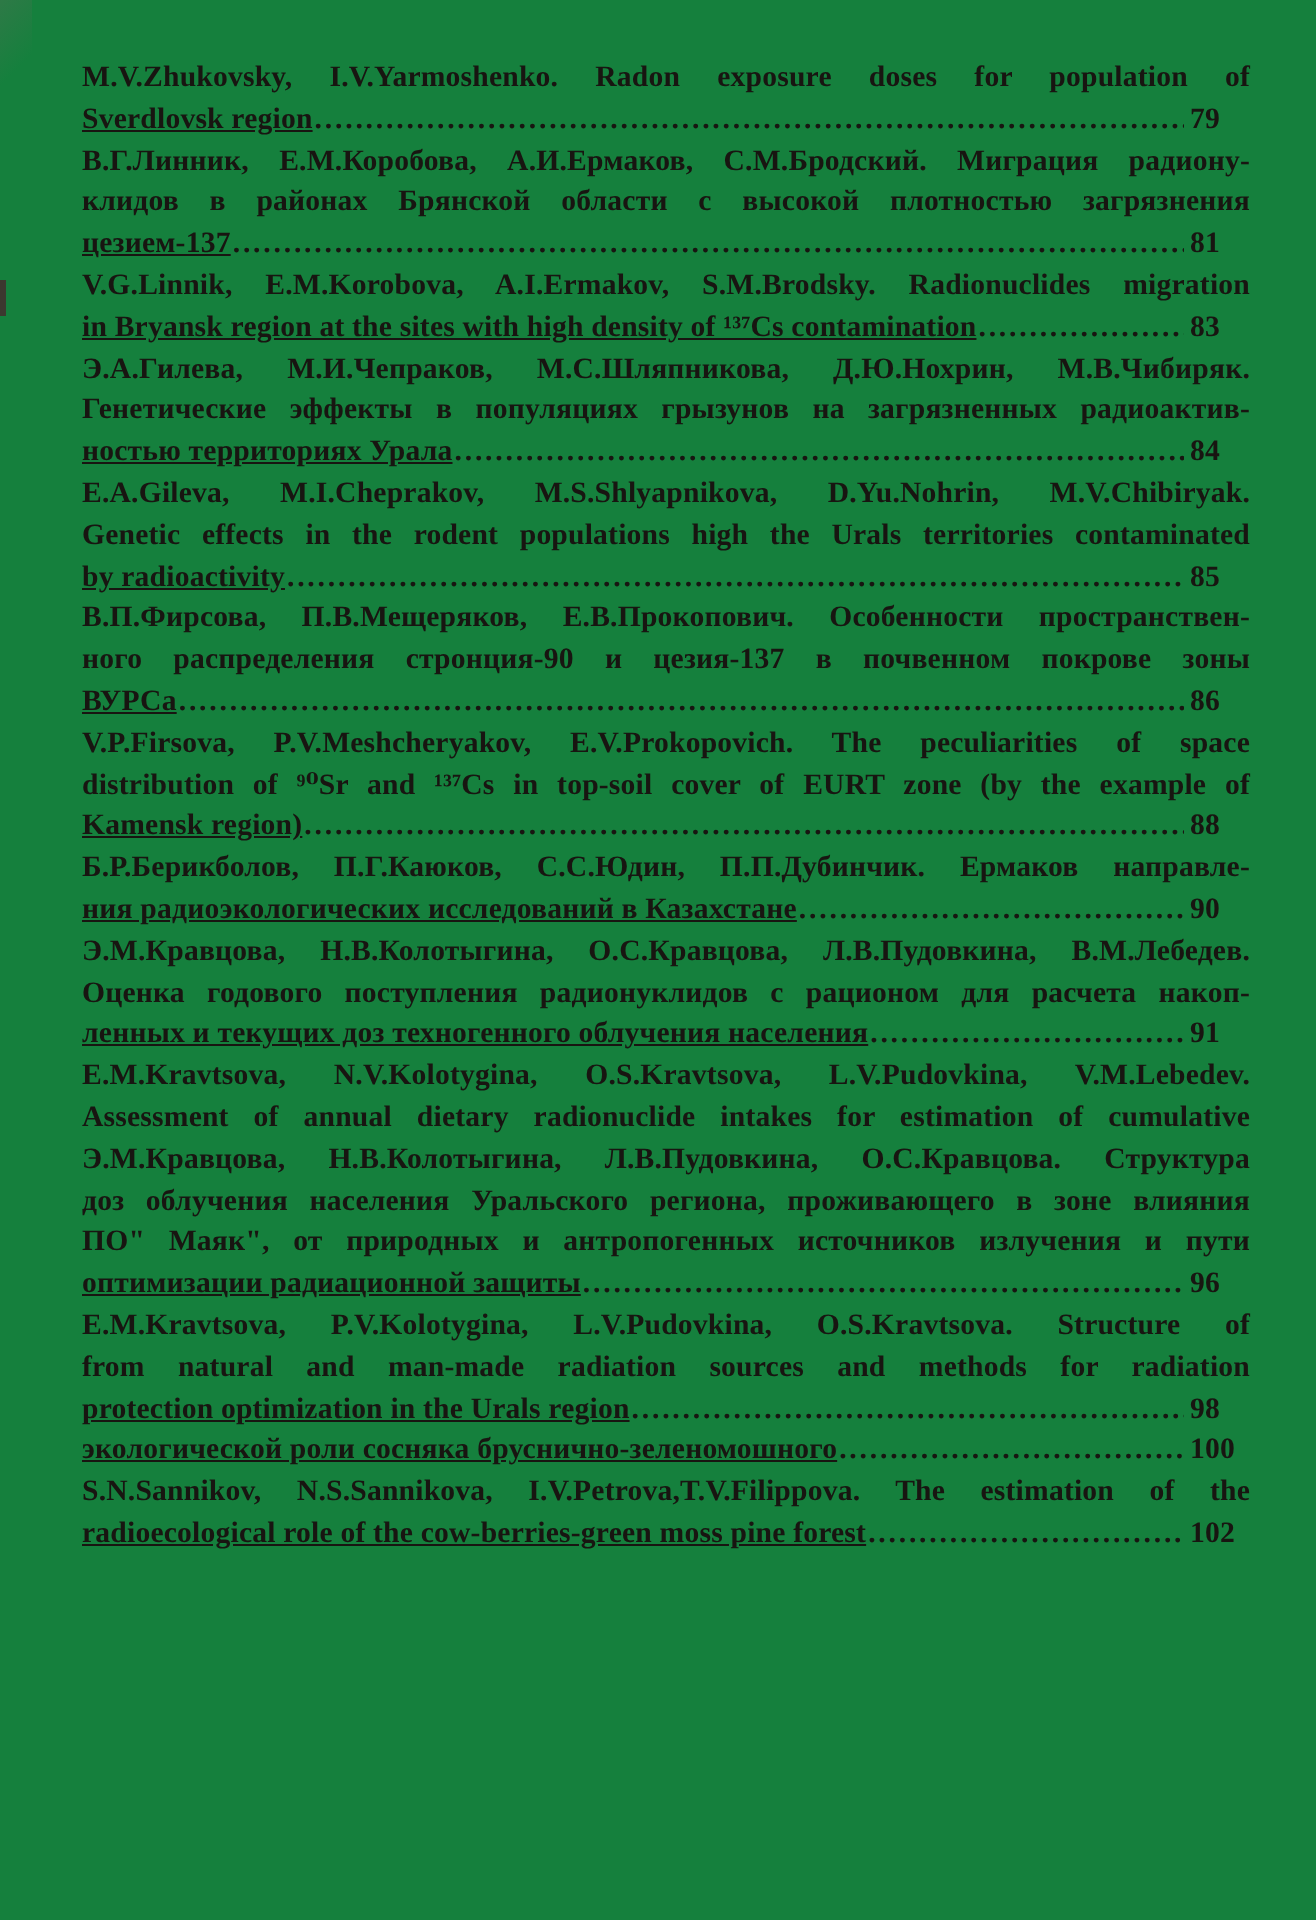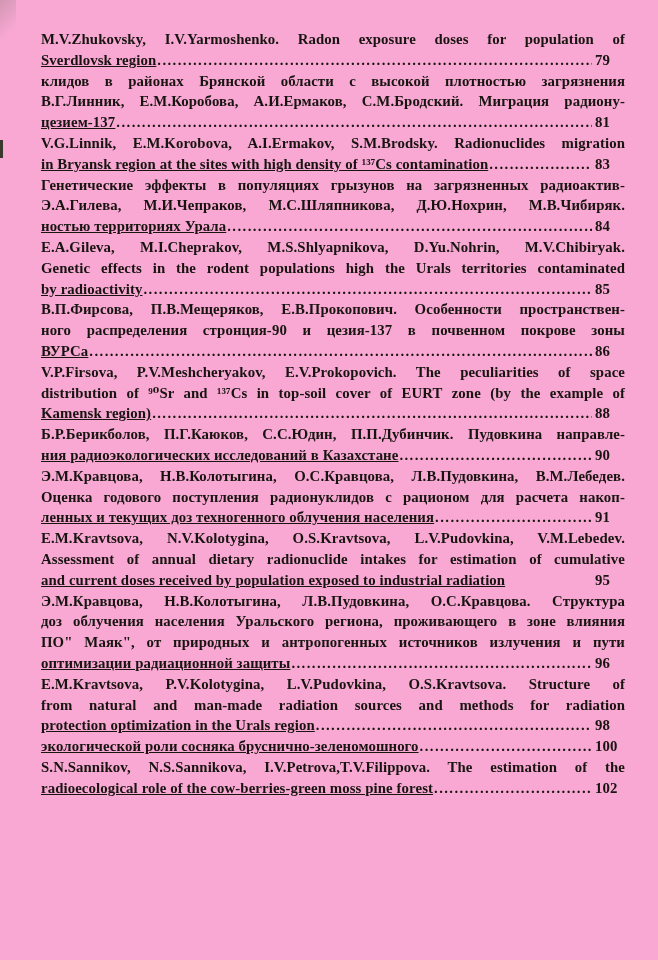--- a/index.html
+++ b/index.html
@@ -1,21 +1,21 @@
 <!DOCTYPE html>
 <html><head>
 <meta charset="utf-8">
 <style>
   html, body { margin: 0; padding: 0; background: #e8e6e1; }
   .page {
     position: relative;
     width: 658px;
     height: 960px;
     margin: 0 auto;
-    background: #f9a8d4;
+    background: #15803d;
     overflow: hidden;
     color: #181511;
     font-family: "Liberation Serif", "DejaVu Serif", serif;
   }
   .corner-smudge {
     position: absolute;
     left: 0; top: 0;
     width: 16px; height: 46px;
     background: linear-gradient(135deg, rgba(110,105,95,0.28), rgba(110,105,95,0) 70%);
     pointer-events: none;
@@ -69,39 +69,39 @@
   <main class="toc">
       <div class="entry">
         <div class="jline">M.V.Zhukovsky, I.V.Yarmoshenko. Radon exposure doses for population of</div>
         <div class="fline">
           <span class="ltext">Sverdlovsk region</span>
           <span class="leader">............................................................................................................................................................................................................................</span>
           <span class="pnum">79</span>
         </div>
       </div>
       <div class="entry">
+        <div class="jline">В.Г.Линник, Е.М.Коробова, А.И.Ермаков, С.М.Бродский. Миграция радиону-</div>
         <div class="jline">клидов в районах Брянской области с высокой плотностью загрязнения</div>
-        <div class="jline">В.Г.Линник, Е.М.Коробова, А.И.Ермаков, С.М.Бродский. Миграция радиону-</div>
         <div class="fline">
           <span class="ltext">цезием-137</span>
           <span class="leader">............................................................................................................................................................................................................................</span>
           <span class="pnum">81</span>
         </div>
       </div>
       <div class="entry">
         <div class="jline">V.G.Linnik, E.M.Korobova, A.I.Ermakov, S.M.Brodsky. Radionuclides migration</div>
         <div class="fline">
           <span class="ltext">in Bryansk region at the sites with high density of ¹³⁷Cs contamination</span>
           <span class="leader">............................................................................................................................................................................................................................</span>
           <span class="pnum">83</span>
         </div>
       </div>
       <div class="entry">
+        <div class="jline">Э.А.Гилева, М.И.Чепраков, М.С.Шляпникова, Д.Ю.Нохрин, М.В.Чибиряк.</div>
         <div class="jline">Генетические эффекты в популяциях грызунов на загрязненных радиоактив-</div>
-        <div class="jline">Э.А.Гилева, М.И.Чепраков, М.С.Шляпникова, Д.Ю.Нохрин, М.В.Чибиряк.</div>
         <div class="fline">
           <span class="ltext">ностью территориях Урала</span>
           <span class="leader">............................................................................................................................................................................................................................</span>
           <span class="pnum">84</span>
         </div>
       </div>
       <div class="entry">
         <div class="jline">E.A.Gileva, M.I.Cheprakov, M.S.Shlyapnikova, D.Yu.Nohrin, M.V.Chibiryak.</div>
         <div class="jline">Genetic effects in the rodent populations high the Urals territories contaminated</div>
         <div class="fline">
@@ -122,44 +122,39 @@
       <div class="entry">
         <div class="jline">V.P.Firsova, P.V.Meshcheryakov, E.V.Prokopovich. The peculiarities of space</div>
         <div class="jline">distribution of ⁹⁰Sr and ¹³⁷Cs in top-soil cover of EURT zone (by the example of</div>
         <div class="fline">
           <span class="ltext">Kamensk region)</span>
           <span class="leader">............................................................................................................................................................................................................................</span>
           <span class="pnum">88</span>
         </div>
       </div>
       <div class="entry">
-        <div class="jline">Б.Р.Берикболов, П.Г.Каюков, С.С.Юдин, П.П.Дубинчик. Пудовкина направле-</div>
+        <div class="jline">Б.Р.Берикболов, П.Г.Каюков, С.С.Юдин, П.П.Дубинчик. Ермаков направле-</div>
         <div class="fline">
           <span class="ltext">ния радиоэкологических исследований в Казахстане</span>
           <span class="leader">............................................................................................................................................................................................................................</span>
           <span class="pnum">90</span>
         </div>
       </div>
       <div class="entry">
         <div class="jline">Э.М.Кравцова, Н.В.Колотыгина, О.С.Кравцова, Л.В.Пудовкина, В.М.Лебедев.</div>
         <div class="jline">Оценка годового поступления радионуклидов с рационом для расчета накоп-</div>
         <div class="fline">
           <span class="ltext">ленных и текущих доз техногенного облучения населения</span>
           <span class="leader">............................................................................................................................................................................................................................</span>
           <span class="pnum">91</span>
         </div>
       </div>
       <div class="entry">
         <div class="jline">E.M.Kravtsova, N.V.Kolotygina, O.S.Kravtsova, L.V.Pudovkina, V.M.Lebedev.</div>
         <div class="jline">Assessment of annual dietary radionuclide intakes for estimation of cumulative</div>
-        <div class="fline">
-          <span class="ltext">and current doses received by population exposed to industrial radiation</span>
-          <span class="leader"></span>
-          <span class="pnum">95</span>
-        </div>
       </div>
       <div class="entry">
         <div class="jline">Э.М.Кравцова, Н.В.Колотыгина, Л.В.Пудовкина, О.С.Кравцова. Структура</div>
         <div class="jline">доз облучения населения Уральского региона, проживающего в зоне влияния</div>
         <div class="jline">ПО" Маяк", от природных и антропогенных источников излучения и пути</div>
         <div class="fline">
           <span class="ltext">оптимизации радиационной защиты</span>
           <span class="leader">............................................................................................................................................................................................................................</span>
           <span class="pnum">96</span>
         </div>

